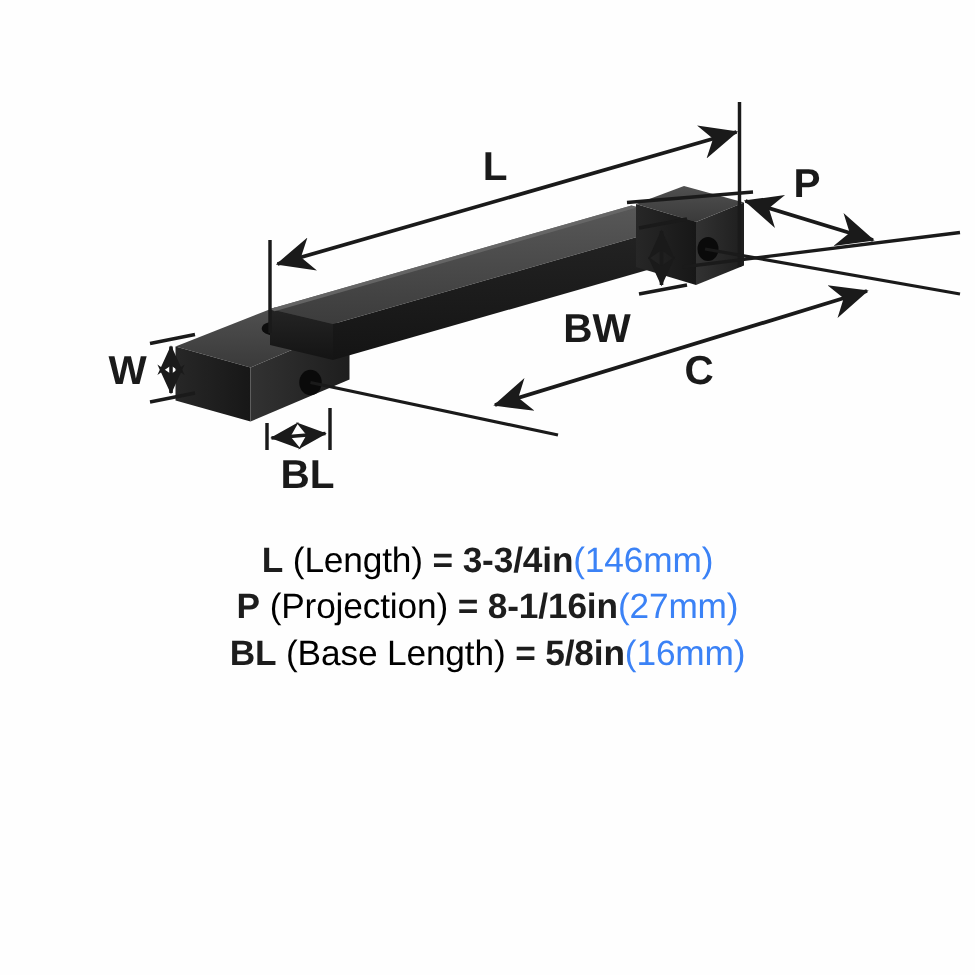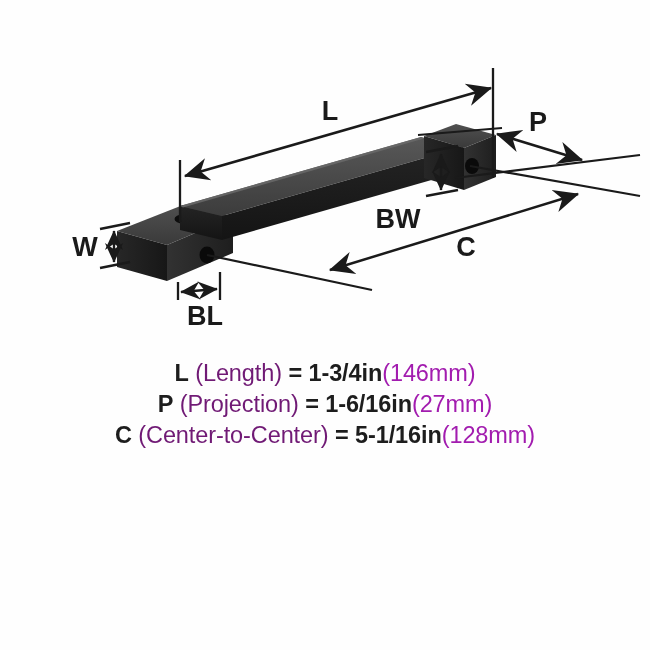--- a/index.html
+++ b/index.html
@@ -53,34 +53,34 @@
     white-space: nowrap;
     color: #3a3a3a;
     letter-spacing: -0.1px;
   }
   .spec-code {
     font-weight: bold;
     color: #1d1d1d;
   }
   .spec-name {
     font-weight: normal;
-    color: #701a75;
+    color: #000000;
     text-align: right;
   }
   .spec-eq {
     font-weight: bold;
     color: #1d1d1d;
   }
   .spec-imperial {
     font-weight: bold;
     color: #1d1d1d;
   }
   .spec-metric {
     font-weight: normal;
-    color: #a21caf;
+    color: #3b82f6;
   }
 </style>
 </head>
 <body>
 
 <div id="page">
 
   <div id="diagram-area">
     <svg id="diagram-svg" viewBox="0 0 650 350" xmlns="http://www.w3.org/2000/svg">
       <defs>
@@ -215,34 +215,34 @@
 
     </svg>
   </div>
 
   <div id="spec-list">
 
     <div class="spec-row">
       <span class="spec-code">L</span>
       <span class="spec-name">(Length)</span>
       <span class="spec-eq">=</span>
-      <span class="spec-imperial">1-3/4in</span><span class="spec-metric">(146mm)</span>
+      <span class="spec-imperial">3-3/4in</span><span class="spec-metric">(146mm)</span>
     </div>
 
 
     <div class="spec-row">
       <span class="spec-code">P</span>
       <span class="spec-name">(Projection)</span>
       <span class="spec-eq">=</span>
-      <span class="spec-imperial">1-6/16in</span><span class="spec-metric">(27mm)</span>
+      <span class="spec-imperial">8-1/16in</span><span class="spec-metric">(27mm)</span>
     </div>
 
+
     <div class="spec-row">
-      <span class="spec-code">C</span>
-      <span class="spec-name">(Center-to-Center)</span>
+      <span class="spec-code">BL</span>
+      <span class="spec-name">(Base Length)</span>
       <span class="spec-eq">=</span>
-      <span class="spec-imperial">5-1/16in</span><span class="spec-metric">(128mm)</span>
+      <span class="spec-imperial">5/8in</span><span class="spec-metric">(16mm)</span>
     </div>
-
 
 
   </div>
 </div>
 
 </body></html>

